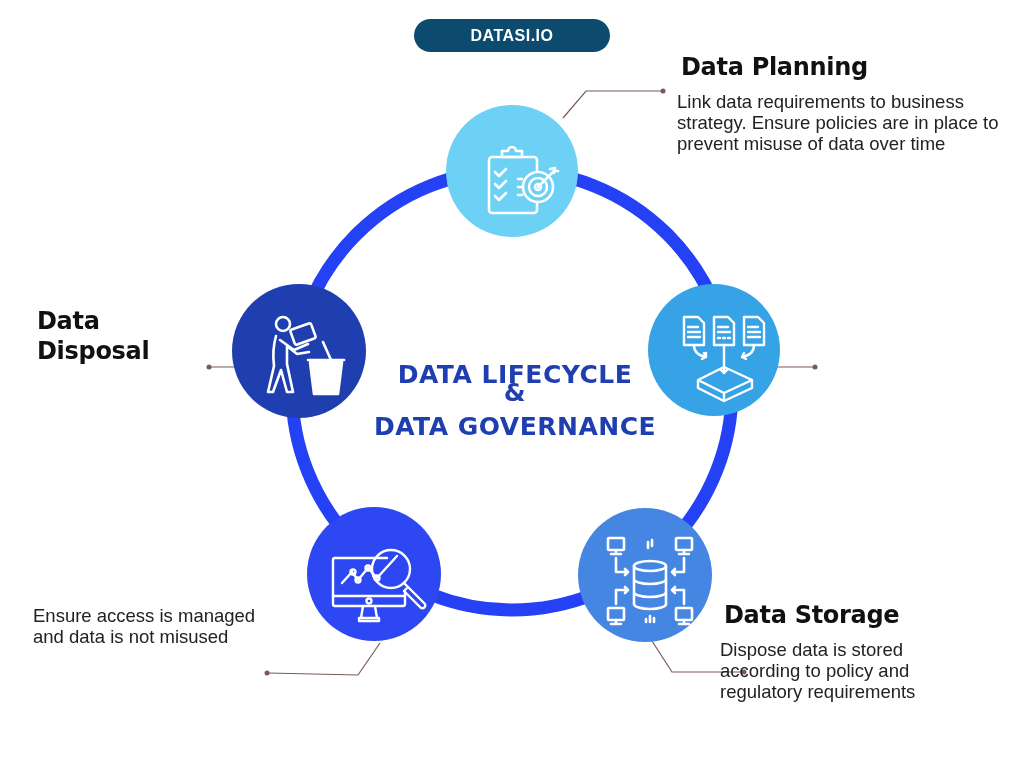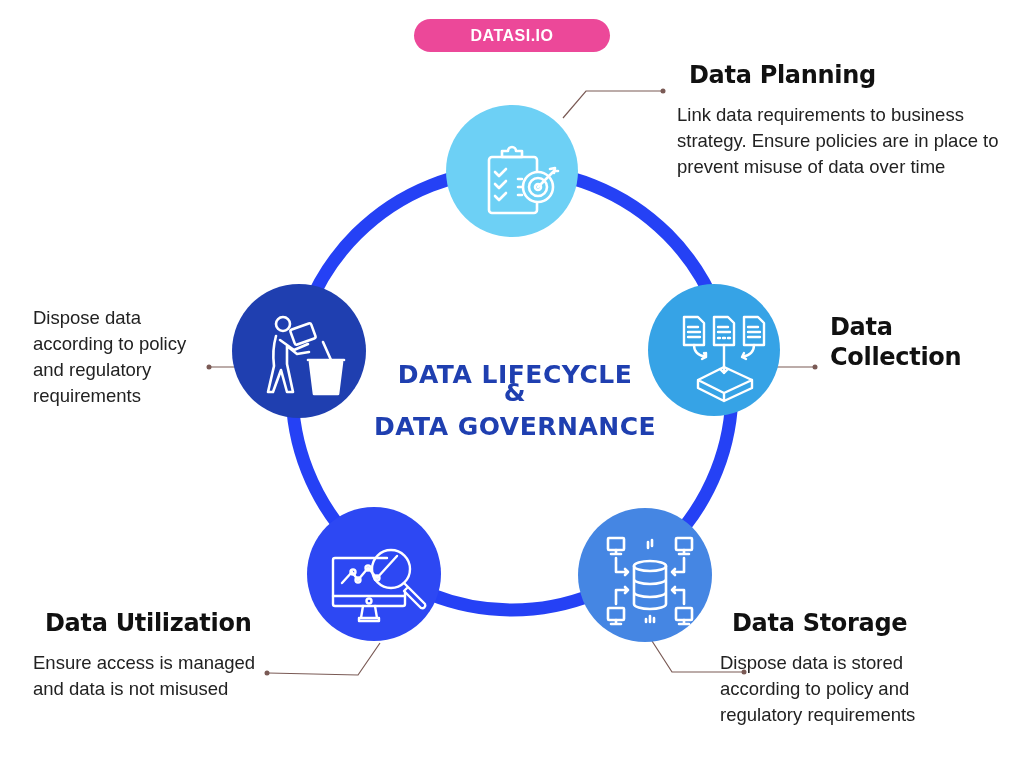--- a/index.html
+++ b/index.html
@@ -1,29 +1,29 @@
 <!DOCTYPE html>
 <html><head>
 <meta charset="utf-8">
 <style>
   html, body { margin:0; padding:0; }
   body { width:1024px; height:768px; background:#ffffff; position:relative; overflow:hidden;
          font-family:"Liberation Sans", sans-serif; }
   .badge { position:absolute; left:414px; top:19px; width:196px; height:33px; border-radius:17px;
-           background:#ec4899; color:#fff; font-weight:bold; font-size:16px; letter-spacing:0.5px;
+           background:#0c4a6e; color:#fff; font-weight:bold; font-size:16px; letter-spacing:0.5px;
            display:flex; align-items:center; justify-content:center; }
   svg.canvas { position:absolute; left:0; top:0; }
   .center-title { position:absolute; left:360px; width:310px; text-align:center; color:#1f3fb0;
                   font-weight:bold; font-size:25px; letter-spacing:0.5px; font-family:"DejaVu Sans", sans-serif; }
   .node { position:absolute; border-radius:50%; }
   .node svg { position:absolute; left:0; top:0; }
   .block { position:absolute; }
-  .block h2 { margin:12px; font-size:24px; font-weight:bold; color:#111; line-height:30px;
+  .block h2 { margin:4px; font-size:24px; font-weight:bold; color:#111; line-height:30px;
               font-family:"DejaVu Sans", sans-serif; letter-spacing:-0.3px; }
-  .block p { margin:3px 0 0 0; font-size:18.5px; color:#222; line-height:26px; }
+  .block p { margin:9px 0 0 0; font-size:18.5px; color:#222; line-height:21px; }
 </style>
 </head>
 <body>
 
 <svg class="canvas" width="1024" height="768">
   <circle cx="512" cy="390" r="220" fill="none" stroke="#2541f5" stroke-width="13"></circle>
 
   <g stroke="#7a5a55" stroke-width="1.2" fill="none">
     <polyline points="563,118 586,91 662,91"></polyline>
     <circle cx="663" cy="91" r="2.5" fill="#7a5a55" stroke="none"></circle>
@@ -129,28 +129,26 @@
     <path d="M99 76 l-8 -18"></path>
   </svg>
 </div>
 
 <div class="block" style="left:677px; top:48px; width:340px;">
   <h2>Data Planning</h2>
   <p>Link data requirements to business strategy. Ensure policies are in place to prevent misuse of data over time</p>
 </div>
 
 <div class="block" style="left:818px; top:300px; width:200px;">
-  <h2>Data Collection</h2>
 </div>
 
 <div class="block" style="left:720px; top:596px; width:250px;">
   <h2>Data Storage</h2>
   <p>Dispose data is stored according to policy and regulatory requirements</p>
 </div>
 
 <div class="block" style="left:33px; top:596px; width:240px;">
-  <h2>Data Utilization</h2>
   <p>Ensure access is managed and data is not misused</p>
 </div>
 
 <div class="block" style="left:33px; top:302px; width:170px;">
-  <p>Dispose data according to policy and regulatory requirements</p>
+  <h2>Data Disposal</h2>
 </div>
 
 </body></html>

